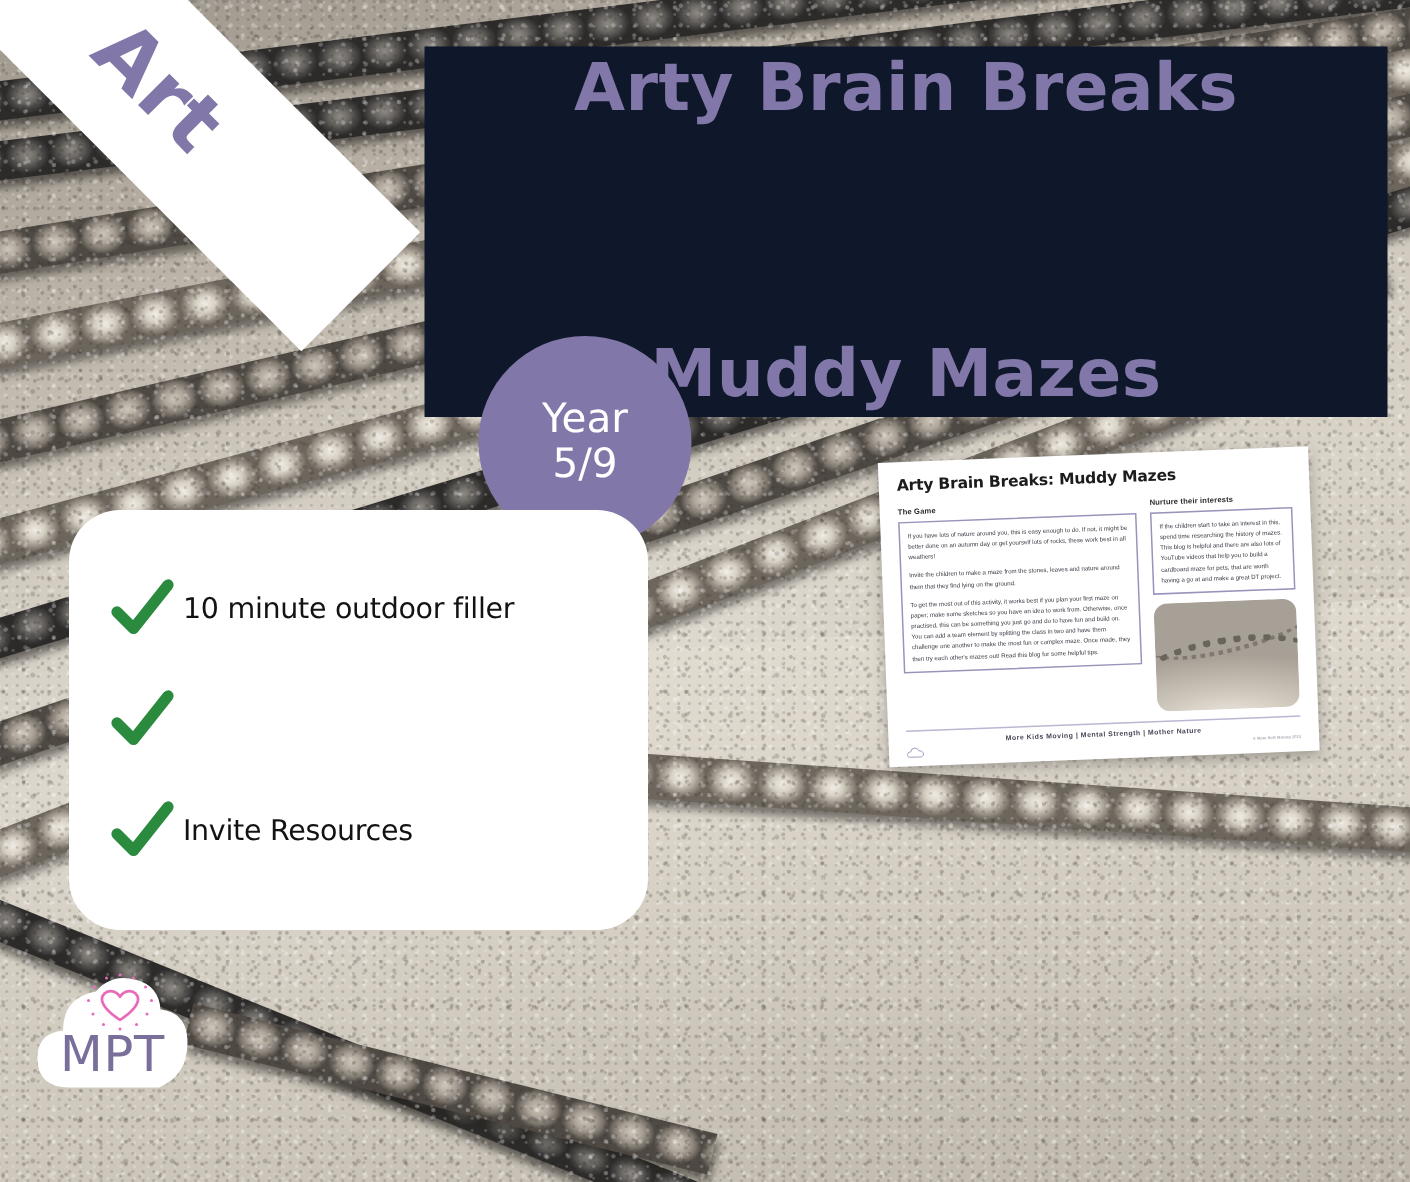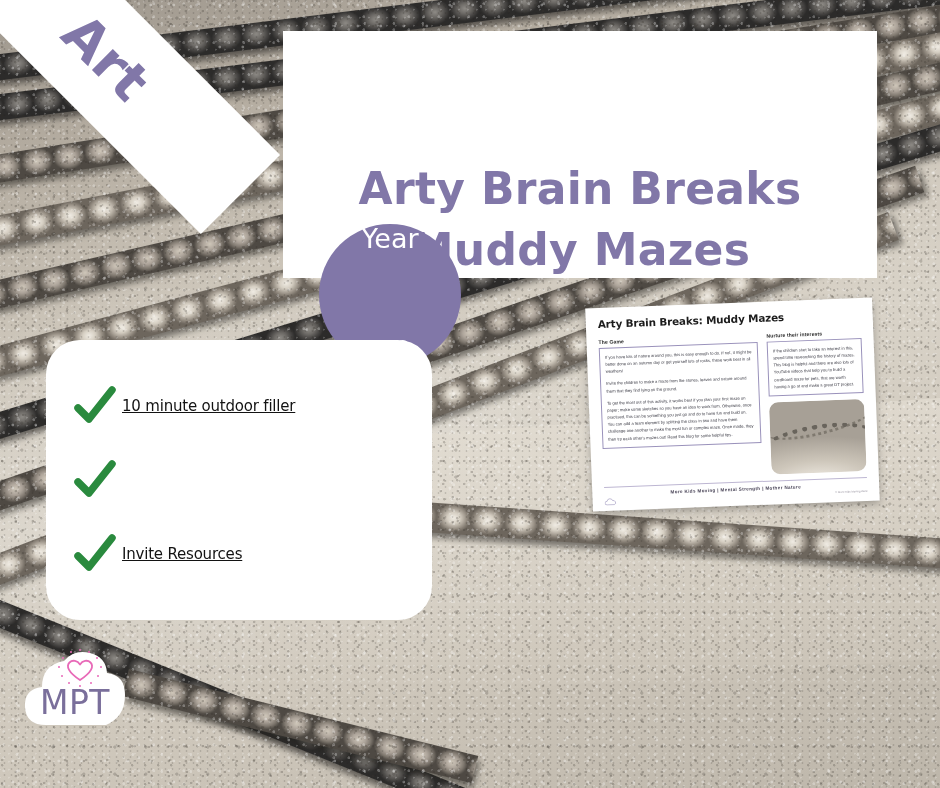--- a/index.html
+++ b/index.html
@@ -93,45 +93,45 @@
     font-weight: 700;
     color: #8177a8;
     letter-spacing: .5px;
     transform: translate(18px, -2px);
   }
 
   
   .title-card {
     position:absolute;
     left: 283px; top: 31px;
-    width: 594px; height: 247px;
-    background:#ffffff;
+    width: 642px; height: 247px;
+    background:#0f172a;
     display:flex; flex-direction:column;
-    align-items:center; justify-content:flex-end;
+    align-items:center; justify-content:space-between;
     gap: 4px;
   }
   .title-line {
     font-family:"DejaVu Sans", sans-serif;
     font-size: 44px;
     font-weight: 700;
     color:#8177a8;
     letter-spacing: .3px;
     line-height: 1.28;
     white-space: nowrap;
   }
 
   
   .year-badge {
     position:absolute;
     left: 319px; top: 224px;
     width: 142px; height: 142px;
     border-radius: 50%;
     background: #8177a8;
     display:flex; flex-direction:column;
-    align-items:center; justify-content:space-between;
+    align-items:center; justify-content:center;
     color:#ffffff;
     line-height: 1.12;
   }
   .year-badge span {
     font-family:"DejaVu Sans", sans-serif;
     font-size: 27px;
     font-weight: 400;
   }
 
   
@@ -143,25 +143,24 @@
     border-radius: 34px;
     display:flex; flex-direction:column;
     justify-content:center;
     gap: 28px;
     padding: 0 22px 0 26px;
   }
   .feature-row { display:flex; align-items:center; gap: 4px; }
   .check-icon { width: 46px; height: 46px; flex: 0 0 46px; display:block; }
   .feature-label {
     font-family:"DejaVu Sans", sans-serif;
-    font-size: 15px;
+    font-size: 19px;
     color:#131313;
     letter-spacing: -.2px;
     white-space: nowrap;
-    text-decoration: underline;
   }
 
   
   .doc-preview {
     position:absolute;
     left: 589px; top: 303px;
     width: 287px; height: 203px;
     background:#ffffff;
     transform: rotate(-2.2deg);
     box-shadow: 0 3px 9px rgba(0,0,0,.28);

